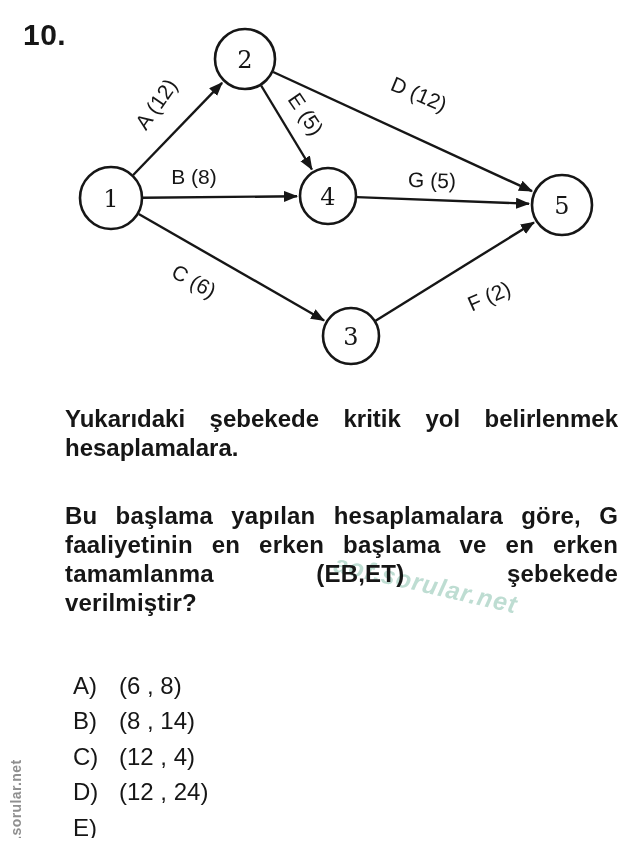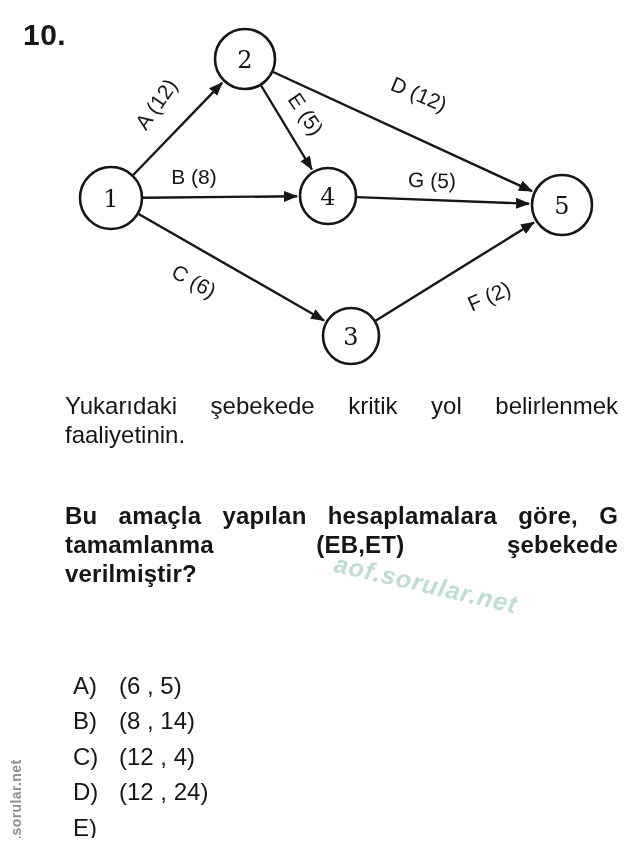--- a/index.html
+++ b/index.html
@@ -47,21 +47,21 @@
     z-index: 1;
   }
   .textblock {
     position: absolute;
     left: 65px;
     width: 553px;
     font-size: 24px;
     line-height: 29px;
     z-index: 2;
   }
-  .intro { top: 391px; }
+  .intro { top: 404px; font-weight: bold; }
   .qbody { top: 501px; font-weight: bold; letter-spacing: 0.2px; }
   .jline { text-align: justify; text-align-last: justify; white-space: normal; }
   .pline { text-align: left; }
   .options {
     position: absolute;
     left: 73px;
     top: 668px;
     font-size: 24px;
     z-index: 2;
   }
@@ -117,33 +117,34 @@
       <circle cx="328" cy="196" r="28" fill="#ffffff" stroke="#161616" stroke-width="2.6"></circle>
       <text class="node-label" x="328" y="197" text-anchor="middle" dominant-baseline="central">4</text>
       <circle cx="562" cy="205" r="30" fill="#ffffff" stroke="#161616" stroke-width="2.6"></circle>
       <text class="node-label" x="562" y="206" text-anchor="middle" dominant-baseline="central">5</text>
     </svg>
 
   <div class="wm-diag">aof.sorular.net</div>
 
   <div class="textblock intro">
     <div class="jline">Yukarıdaki şebekede kritik yol belirlenmek</div>
-    <div class="pline">faaliyetinin.</div>
+    <div class="pline">hesaplamalara.</div>
   </div>
 
   <div class="textblock qbody">
-    <div class="jline">Bu amaçla yapılan hesaplamalara göre, G</div>
+    <div class="jline">Bu başlama yapılan hesaplamalara göre, G</div>
+    <div class="jline">faaliyetinin en erken başlama ve en erken</div>
     <div class="jline">tamamlanma (EB,ET) şebekede</div>
     <div class="pline">verilmiştir?</div>
   </div>
 
   <div class="options">
     <div class="opt">
       <span class="olet">A)</span>
-      <span class="oval">(6 , 5)</span>
+      <span class="oval">(6 , 8)</span>
     </div>
     <div class="opt">
       <span class="olet">B)</span>
       <span class="oval">(8 , 14)</span>
     </div>
     <div class="opt">
       <span class="olet">C)</span>
       <span class="oval">(12 , 4)</span>
     </div>
     <div class="opt">

